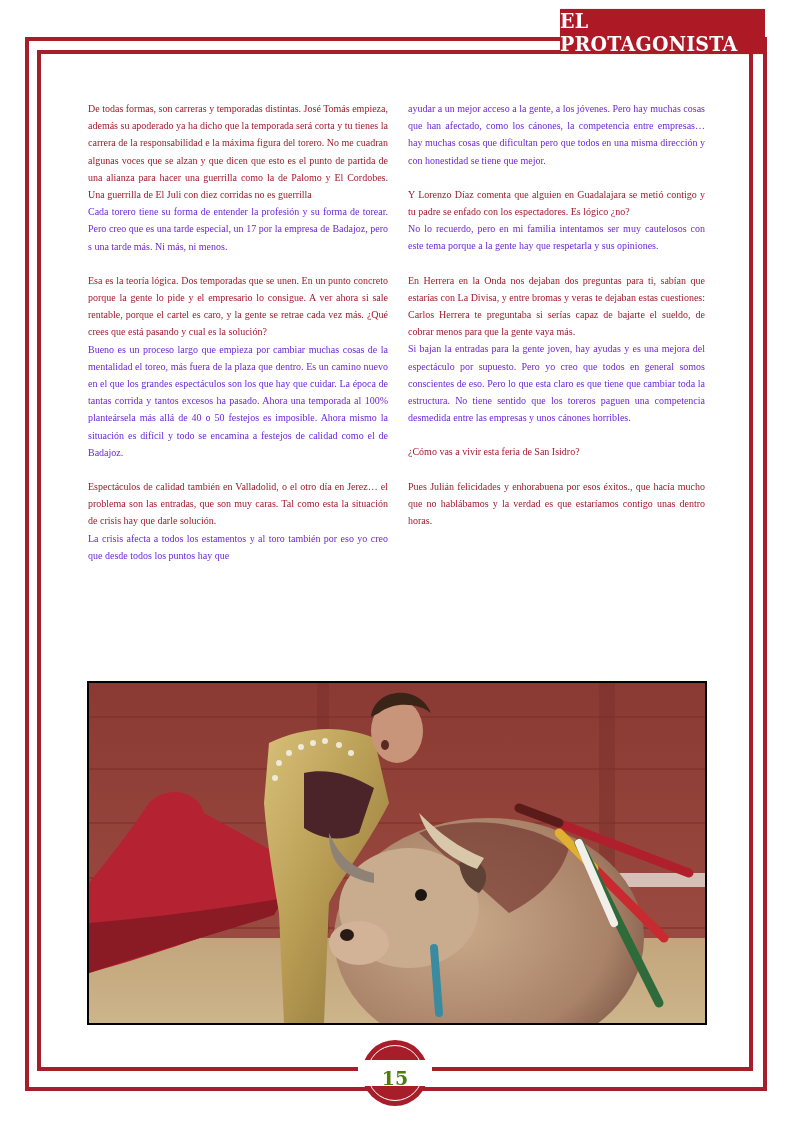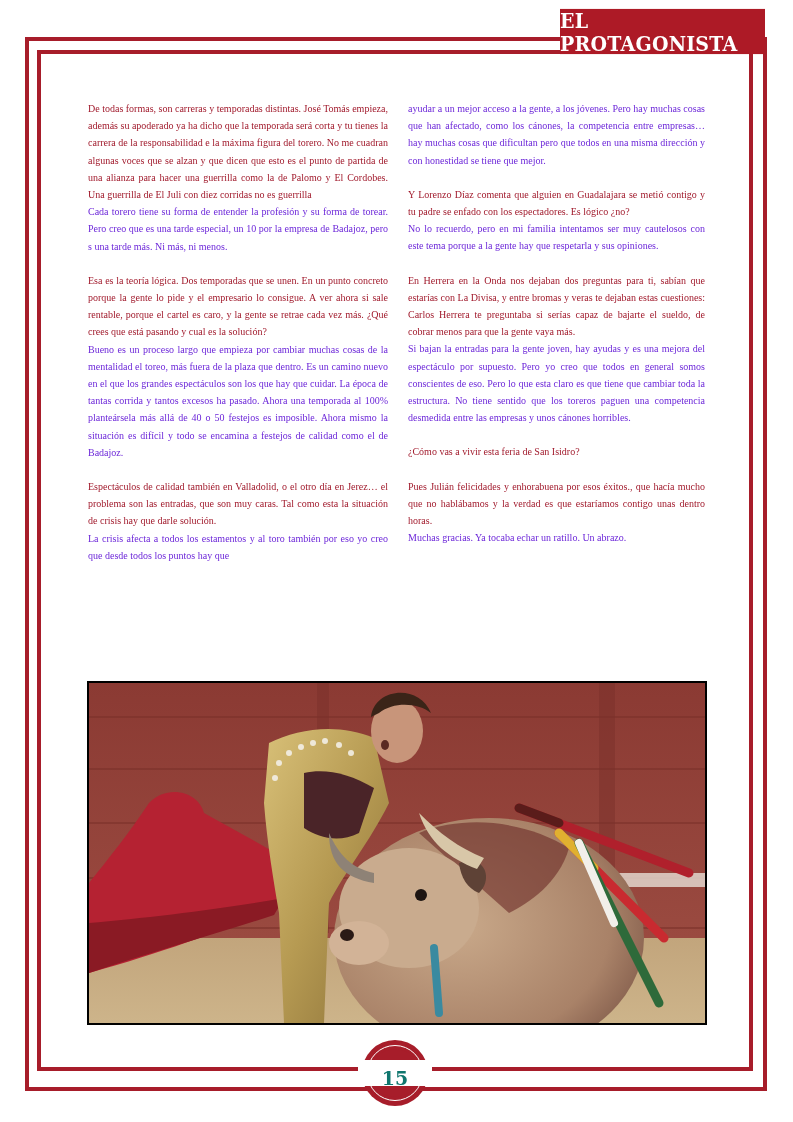--- a/index.html
+++ b/index.html
@@ -42,37 +42,37 @@
   }
   .page-num-bg { position: absolute; inset: 0; border-radius: 50%; background: #a71d2a; }
   .page-num-ring { position: absolute; inset: 5px; border-radius: 50%; border: 1px solid #fff; }
   .page-num-inner { position: absolute; inset: 9px; border-radius: 50%; background: #a71d2a; }
   .page-num-band {
     position: absolute; left: -4px; right: -4px; top: 20px; height: 26px; background: #fff;
   }
   .page-num {
     position: absolute; left: 0; right: 0; top: 20px; height: 35px;
     display: flex; align-items: center; justify-content: center;
-    font-family: "DejaVu Serif", serif; font-weight: bold; font-size: 19px; color: #0f766e;
+    font-family: "DejaVu Serif", serif; font-weight: bold; font-size: 19px; color: #4d7c0f;
   }
 </style>
 </head>
 <body>
 
 <div class="frame frame-outer"></div>
 <div class="frame frame-inner"></div>
 
 <div class="section-header">
   <span>EL PROTAGONISTA</span>
 </div>
 
 <div class="column col-left">
   <div class="para">
     <span class="q">De todas formas, son carreras y temporadas distintas. José Tomás empieza, además su apoderado ya ha dicho que la temporada será corta y tu tienes la carrera de la responsabilidad e la máxima figura del torero. No me cuadran algunas voces que se alzan y que dicen que esto es el punto de partida de una alianza para hacer una guerrilla como la de Palomo y El Cordobes. Una guerrilla de El Juli con diez corridas no es guerrilla</span>
-    <span class="a">Cada torero tiene su forma de entender la profesión y su forma de torear. Pero creo que es una tarde especial, un 10 por la empresa de Badajoz, pero s una tarde más. Ni más, ni menos.</span>
+    <span class="a">Cada torero tiene su forma de entender la profesión y su forma de torear. Pero creo que es una tarde especial, un 17 por la empresa de Badajoz, pero s una tarde más. Ni más, ni menos.</span>
   </div>
   <div class="para">
     <span class="q">Esa es la teoría lógica. Dos temporadas que se unen. En un punto concreto porque la gente lo pide y el empresario lo consigue. A ver ahora si sale rentable, porque el cartel es caro, y la gente se retrae cada vez más. ¿Qué crees que está pasando y cual es la solución?</span>
     <span class="a">Bueno es un proceso largo que empieza por cambiar muchas cosas de la mentalidad el toreo, más fuera de la plaza que dentro. Es un camino nuevo en el que los grandes espectáculos son los que hay que cuidar. La época de tantas corrida y tantos excesos ha pasado. Ahora una temporada al 100% planteársela más allá de 40 o 50 festejos es imposible. Ahora mismo la situación es difícil y todo se encamina a festejos de calidad como el de Badajoz.</span>
   </div>
   <div class="para">
     <span class="q">Espectáculos de calidad también en Valladolid, o el otro día en Jerez… el problema son las entradas, que son muy caras. Tal como esta la situación de crisis hay que darle solución.</span>
     <span class="a">La crisis afecta a todos los estamentos y al toro también por eso yo creo que desde todos los puntos hay que</span>
   </div>
 </div>
@@ -87,21 +87,20 @@
   </div>
   <div class="para">
     <span class="q">En Herrera en la Onda nos dejaban dos preguntas para ti, sabían que estarías con La Divisa, y entre bromas y veras te dejaban estas cuestiones: Carlos Herrera te preguntaba si serías capaz de bajarte el sueldo, de cobrar menos para que la gente vaya más.</span>
     <span class="a">Si bajan la entradas para la gente joven, hay ayudas y es una mejora del espectáculo por supuesto. Pero yo creo que todos en general somos conscientes de eso. Pero lo que esta claro es que tiene que cambiar toda la estructura. No tiene sentido que los toreros paguen una competencia desmedida entre las empresas y unos cánones horribles.</span>
   </div>
   <div class="para">
     <span class="q">¿Cómo vas a vivir esta feria de San Isidro?</span>
   </div>
   <div class="para">
     <span class="q">Pues Julián felicidades y enhorabuena por esos éxitos., que hacía mucho que no hablábamos y la verdad es que estaríamos contigo unas dentro horas.</span>
-    <span class="a">Muchas gracias. Ya tocaba echar un ratillo. Un abrazo.</span>
   </div>
 </div>
 
 <div class="photo">
   <svg width="616" height="340" viewBox="0 0 616 340" xmlns="http://www.w3.org/2000/svg">
     <defs>
       <linearGradient id="wall" x1="0" y1="0" x2="0" y2="1">
         <stop offset="0" stop-color="#8b3a33"></stop>
         <stop offset="0.75" stop-color="#9a4a40"></stop>
         <stop offset="1" stop-color="#b58a68"></stop>

